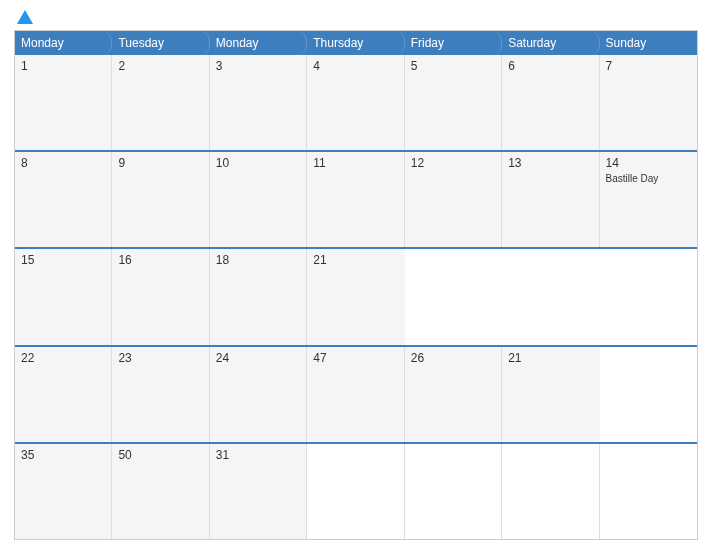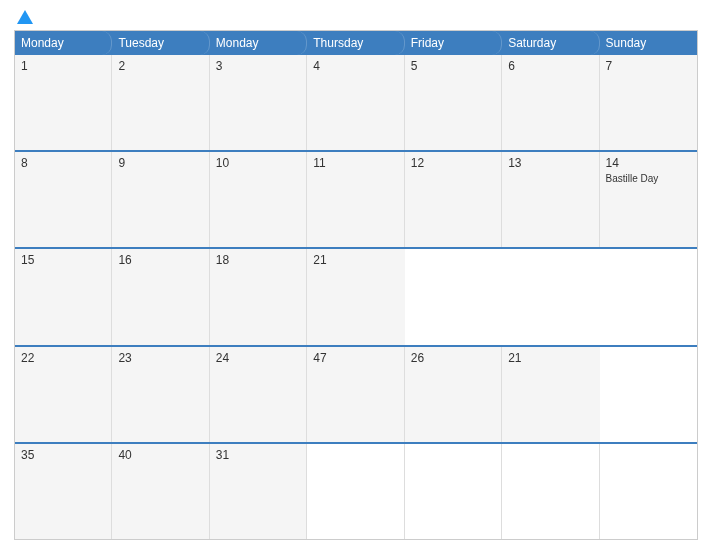--- a/index.html
+++ b/index.html
@@ -227,21 +227,21 @@
           </div>
           <div class="day-cell">
             <div class="day-number">21</div>
           </div>
         </div>
         <div class="week-row">
           <div class="day-cell">
             <div class="day-number">35</div>
           </div>
           <div class="day-cell">
-            <div class="day-number">40</div>
+            <div class="day-number">50</div>
           </div>
           <div class="day-cell">
             <div class="day-number">31</div>
           </div>
           <div class="day-cell empty"></div>
           <div class="day-cell empty"></div>
           <div class="day-cell empty"></div>
           <div class="day-cell empty"></div>
         </div>
       </div>

